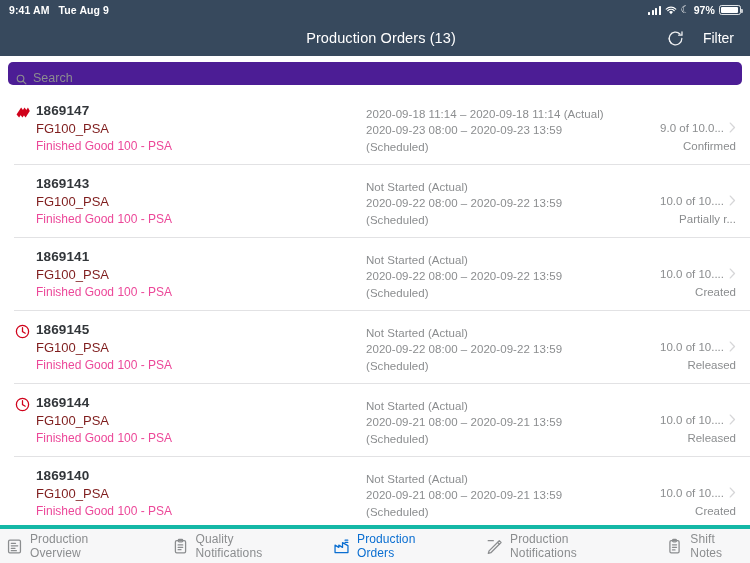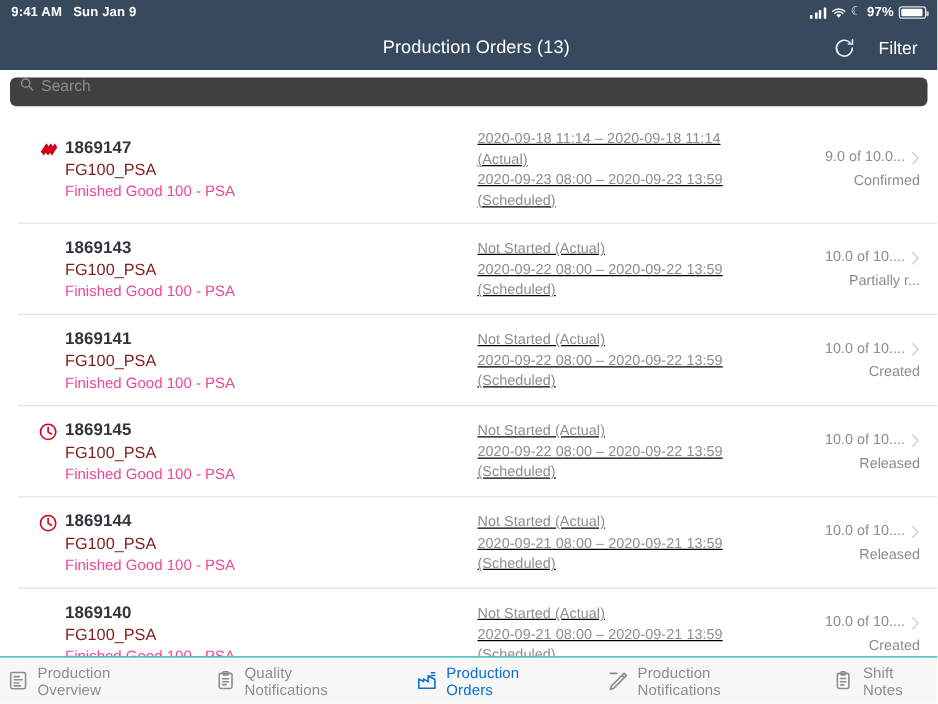--- a/index.html
+++ b/index.html
@@ -45,81 +45,81 @@
     font-size: 14.5px; font-weight: 400; letter-spacing: .1px;
     pointer-events: none;
   }
   .nav-actions { margin-left: auto; display:flex; align-items:center; gap: 18px; padding-right: 16px; z-index: 2; }
   .refresh-icon { width: 19px; height: 19px; display:block; opacity:.92; }
   .filter-btn { font-size: 14px; color: #fff; }
 
   
   .search-wrap { background: #fff; padding: 6px 8px 7px 8px; flex: 0 0 auto; }
   .search-field {
-    height: 23px; background: #404040; border-radius: 5px;
-    display: flex; align-items: flex-start; padding: 0 8px; gap: 6px;
+    height: 23px; background: #4c1d95; border-radius: 5px;
+    display: flex; align-items: flex-end; padding: 0 8px; gap: 6px;
   }
   .search-icon { width: 11px; height: 11px; display:block; flex: 0 0 11px; }
   .search-ph { font-size: 12.5px; color: #8c8c90; }
 
   
   .list { flex: 1 1 auto; overflow: hidden; background: #fff; }
   .row {
-    position: relative; display: flex; align-items: center;
-    padding: 10px 14px 10px 30px; min-height: 73px;
+    position: relative; display: flex; align-items: flex-end;
+    padding: 10px 14px 10px 14px; min-height: 73px;
   }
   .row::after {
     content:""; position: absolute; left: 14px; right: 0; bottom: 0;
     height: 1px; background: #e2e2e4;
   }
   .row:last-child::after { left: 0; }
 
   .col-left { width: 352px; flex: 0 0 352px; padding-left: 0; position: relative; }
   .lead-icon { position: absolute; left: 0px; top: 1px; width: 17px; height: 17px; }
   .ord-num {
     font-size: 13.5px; font-weight: 700; color: #32363a; line-height: 16px;
     padding-left: 22px; letter-spacing: .1px;
   }
   .ord-mat { font-size: 13px; color: #7f1d1d; line-height: 18px; padding-left: 22px; margin-top: 1px; }
   .ord-desc { font-size: 12px; color: #ec4899; line-height: 17px; padding-left: 22px; margin-top: 0px; }
 
-  .col-mid { flex: 1 1 auto; padding-top: 1px; text-decoration: underline; }
+  .col-mid { flex: 1 1 auto; padding-top: 1px; }
   .mid-line { font-size: 11.5px; color: #8b8d8f; line-height: 16.5px; letter-spacing: .05px; }
 
   .col-right {
     width: 128px; flex: 0 0 128px; text-align: right;
     display: flex; flex-direction: column; align-items: flex-end; padding-top: 1px;
   }
   .qty-line { display: flex; align-items: center; gap: 5px; }
   .qty { font-size: 11.5px; color: #8b8d8f; line-height: 16.5px; }
   .chev { width: 7px; height: 11px; display:block; opacity:.55; }
   .status-txt { font-size: 11.5px; color: #8b8d8f; line-height: 17px; margin-top: 2px; }
 
   
   .tabbar {
     flex: 0 0 38px; height: 38px; background: #f7f7f8;
-    border-top: 1px solid #14b8a6;
+    border-top: 4px solid #14b8a6;
     display: flex; align-items: center; justify-content: space-around;
     padding: 12px 6px;
     gap: 39px;
   }
   .tab { display: flex; align-items: center; gap: 7px; color: #8b8d8f; }
   .tab.active { color: #0a6ed1; }
   .tab-ico { width: 17px; height: 17px; display:block; }
   .tab-label { font-size: 12px; letter-spacing: .1px; }
 </style>
 </head>
 <body>
 
 <div class="screen">
 
   <div class="statusbar">
     <div class="sb-left">
       <span>9:41 AM</span>
-      <span>Sun Jan 9</span>
+      <span>Tue Aug 9</span>
     </div>
     <div class="sb-right">
       <span class="sig">
           <i></i>
           <i></i>
           <i></i>
           <i></i>
         </span>
       <span class="wifi">
         <svg viewBox="0 0 16 12" width="12" height="9">

